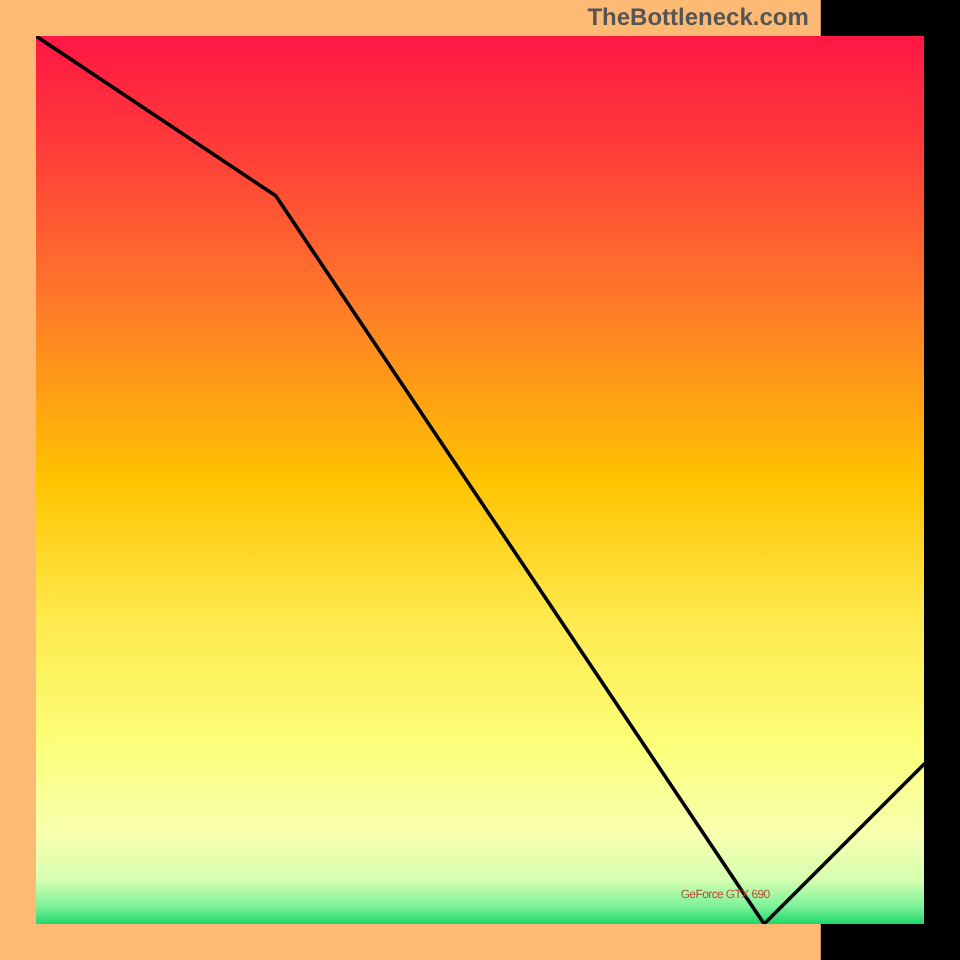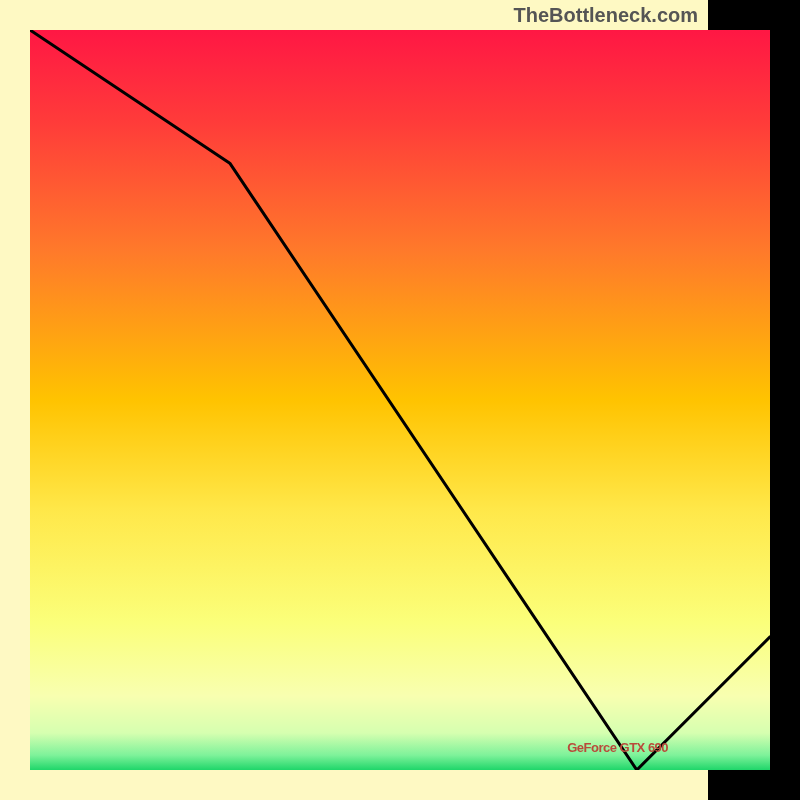--- a/index.html
+++ b/index.html
@@ -8,22 +8,21 @@
     width: 800px;
     height: 800px;
     background: #000;
     font-family: Arial, Helvetica, sans-serif;
     overflow: hidden;
   }
   .frame {
     position: relative;
     width: 684px;
     height: 800px;
-    background: #fef9c3;
-    padding-left: 24px;
+    background: #fdba74;
   }
   .attribution {
     position: absolute;
     top: 4px;
     right: 10px;
     color: #555;
     font-size: 20px;
     font-weight: 600;
   }
   .plot {
@@ -39,22 +38,22 @@
   }
   .curve-svg {
     position: absolute;
     left: 0; top: 0;
     width: 740px;
     height: 740px;
   }
   .annotation {
     position: absolute;
     color: #b94a3a;
-    font-size: 13px;
-    font-weight: 700;
+    font-size: 10px;
+    font-weight: 400;
     letter-spacing: -0.5px;
     white-space: nowrap;
   }
 </style>
 </head>
 <body>
 
 <div class="frame">
 
   <div class="attribution">TheBottleneck.com</div>

